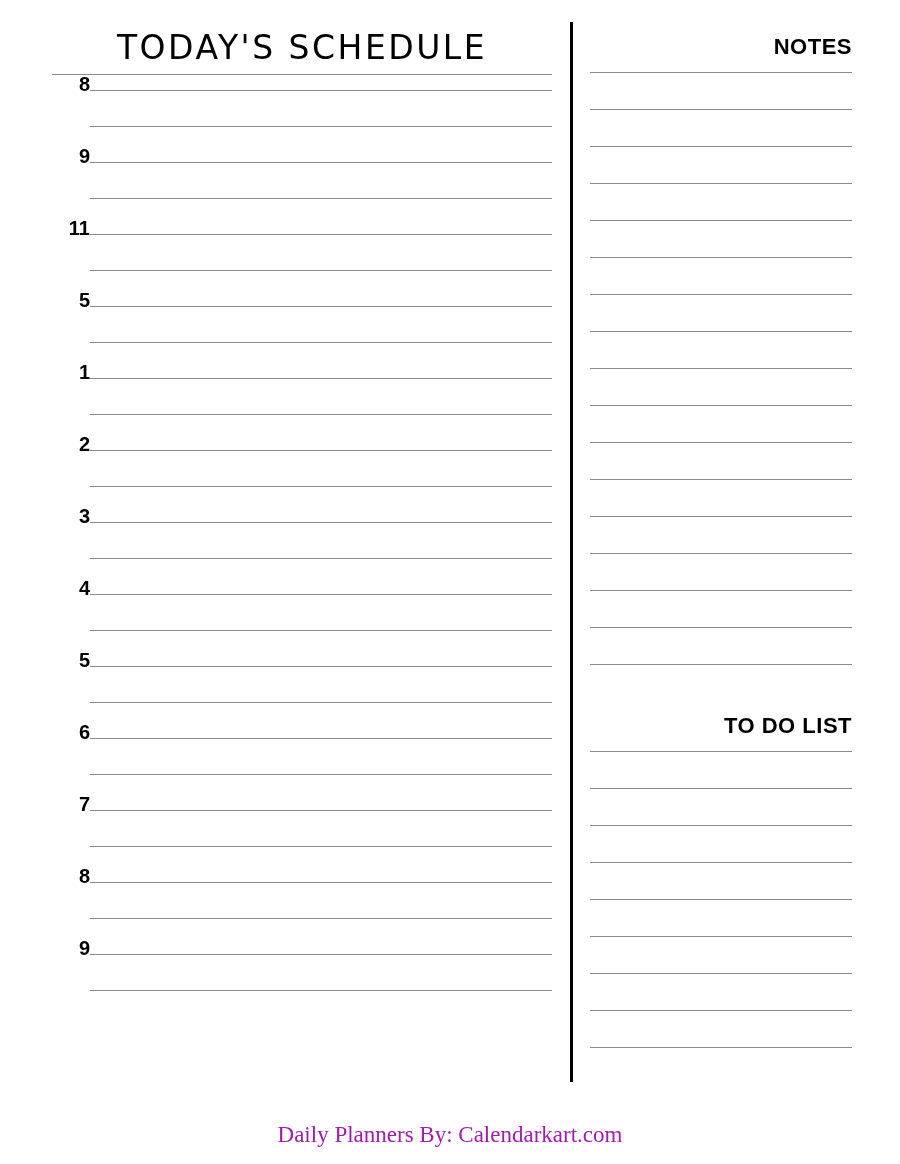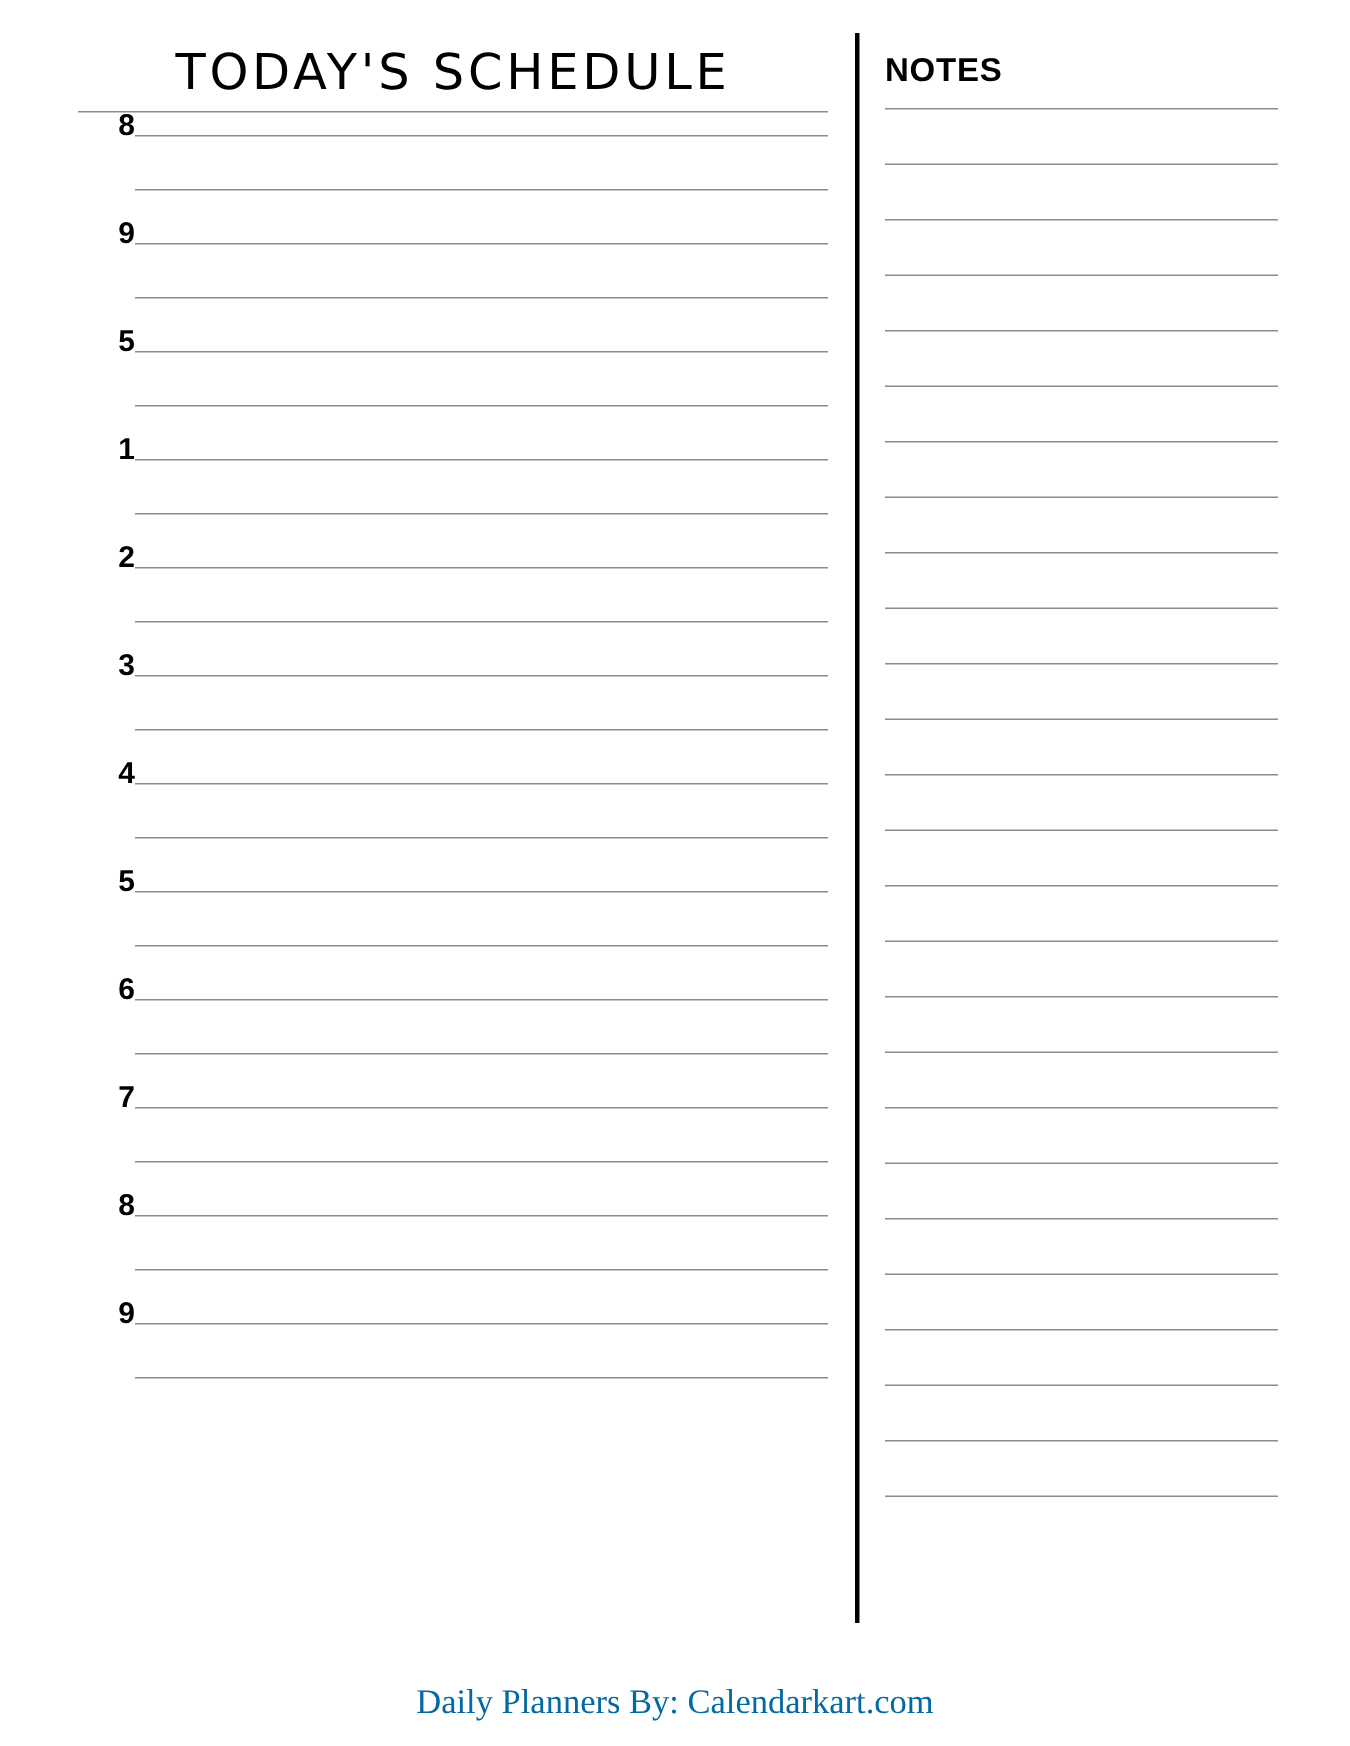--- a/index.html
+++ b/index.html
@@ -97,21 +97,21 @@
   .right-col {
     position: absolute;
     left: 590px;
     top: 22px;
     width: 262px;
     height: 1060px;
   }
   .panel-title {
     font-size: 22px;
     font-weight: bold;
-    text-align: left;
+    text-align: right;
     letter-spacing: 0.5px;
     line-height: 50px;
     height: 50px;
   }
   .panel-lines {
     position: relative;
   }
   .ruled-line {
     border-top: 1px solid #8b8b8b;
     height: 36px;
@@ -126,21 +126,21 @@
 
   
   .footer {
     position: absolute;
     left: 0;
     top: 1122px;
     width: 900px;
     text-align: center;
     font-family: "Liberation Serif", serif;
     font-size: 23px;
-    color: #0369a1;
+    color: #a21caf;
   }
 </style>
 </head>
 <body>
 
 <div class="page">
 
   <div class="schedule">
     <div class="schedule-title">TODAY'S SCHEDULE</div>
     <div class="title-rule"></div>
@@ -149,20 +149,25 @@
           <div class="hour-label">8</div>
           <div class="hour-line-main"></div>
           <div class="hour-line-half"></div>
         </div>
         <div class="hour-row">
           <div class="hour-label">9</div>
           <div class="hour-line-main"></div>
           <div class="hour-line-half"></div>
         </div>
         <div class="hour-row">
+          <div class="hour-label">11</div>
+          <div class="hour-line-main"></div>
+          <div class="hour-line-half"></div>
+        </div>
+        <div class="hour-row">
           <div class="hour-label">5</div>
           <div class="hour-line-main"></div>
           <div class="hour-line-half"></div>
         </div>
         <div class="hour-row">
           <div class="hour-label">1</div>
           <div class="hour-line-main"></div>
           <div class="hour-line-half"></div>
         </div>
         <div class="hour-row">
@@ -224,20 +229,23 @@
         <div class="ruled-line"></div>
         <div class="ruled-line"></div>
         <div class="ruled-line"></div>
         <div class="ruled-line"></div>
         <div class="ruled-line"></div>
         <div class="ruled-line"></div>
         <div class="ruled-line"></div>
         <div class="ruled-line"></div>
         <div class="ruled-line"></div>
       </div>
+    <div class="todo-head">
+      <div class="panel-title">TO DO LIST</div>
+    </div>
     <div class="panel-lines" id="todo-lines">
         <div class="ruled-line first"></div>
         <div class="ruled-line"></div>
         <div class="ruled-line"></div>
         <div class="ruled-line"></div>
         <div class="ruled-line"></div>
         <div class="ruled-line"></div>
         <div class="ruled-line"></div>
         <div class="ruled-line"></div>
         <div class="ruled-line"></div>

